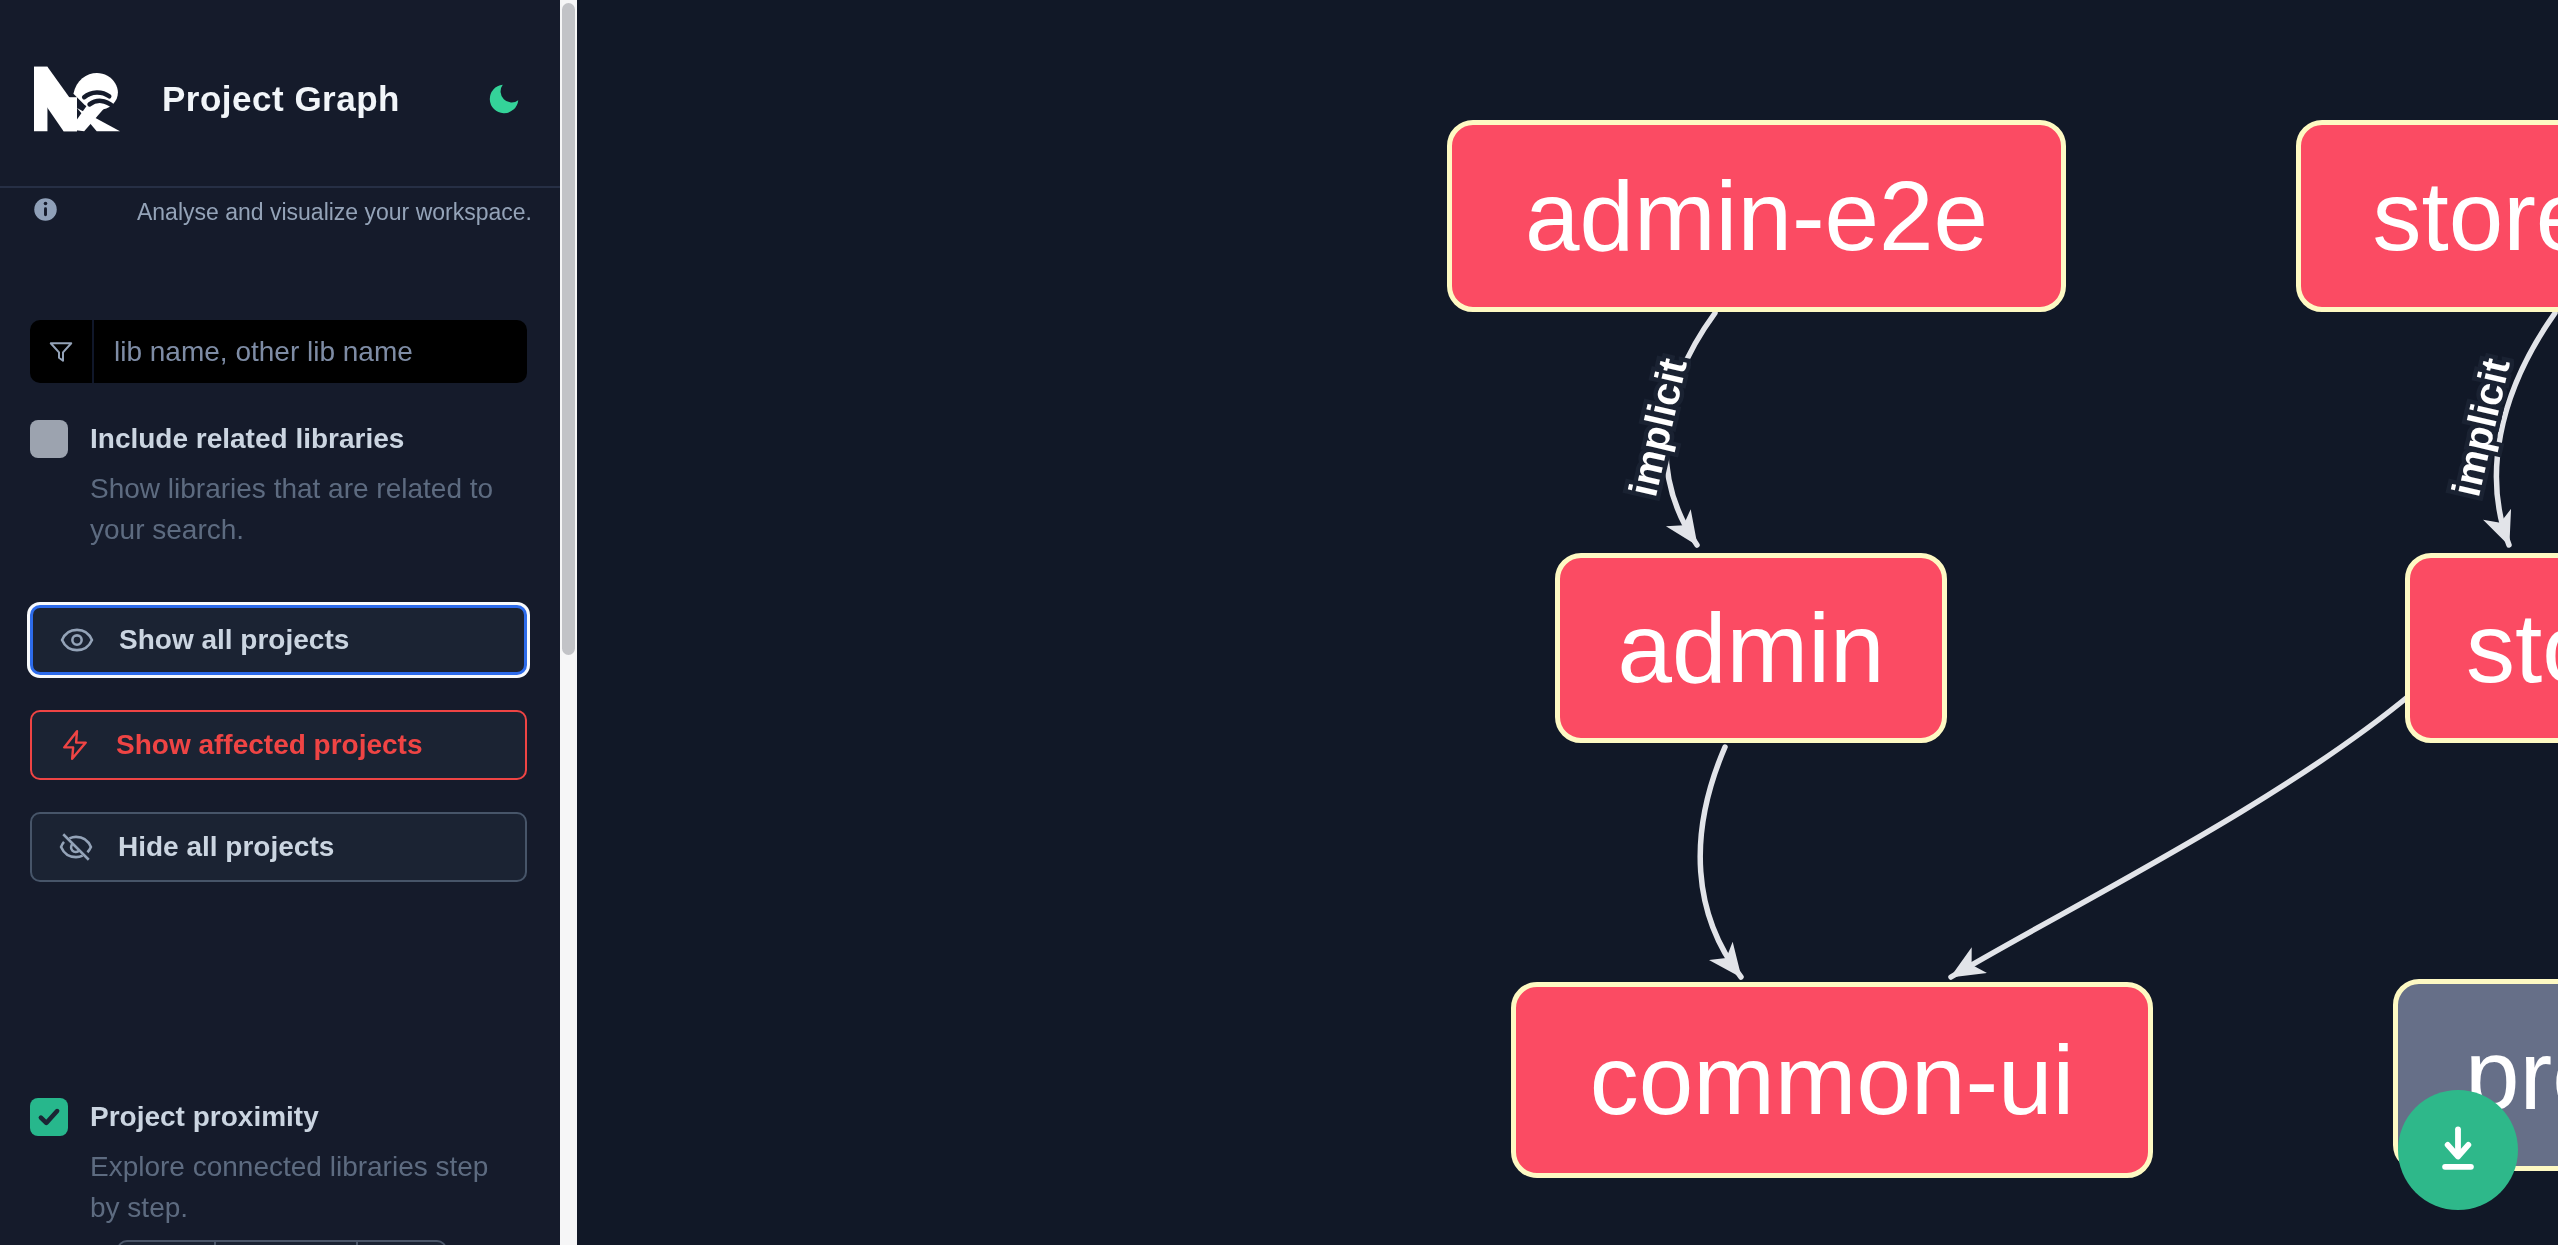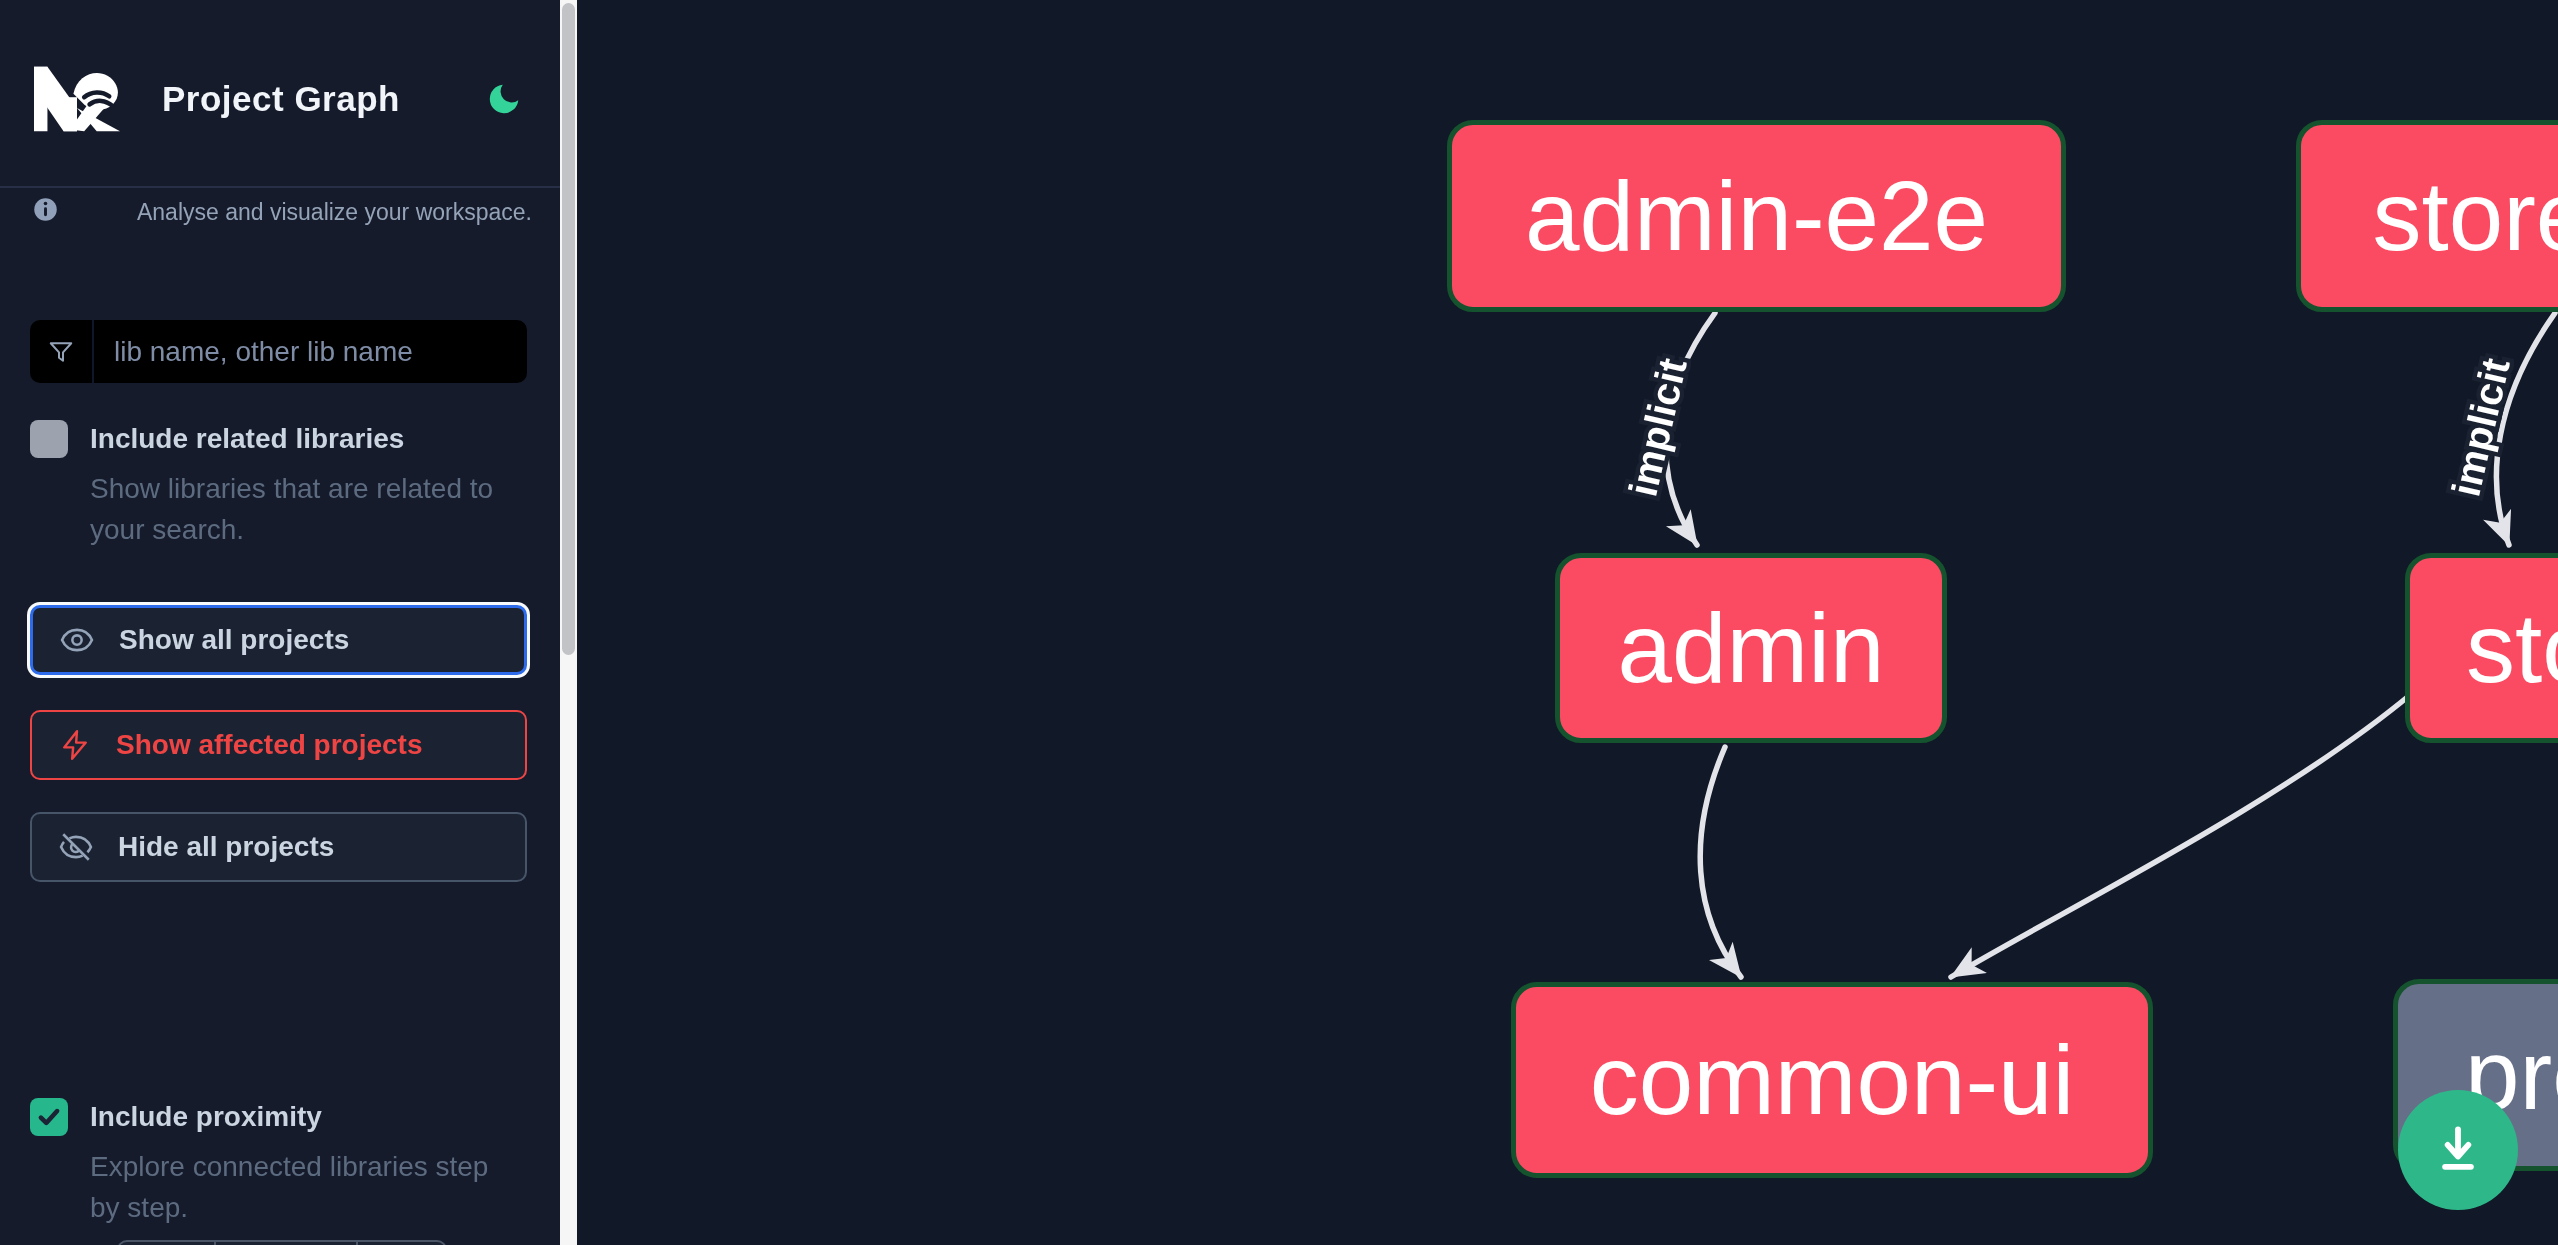--- a/index.html
+++ b/index.html
@@ -49,21 +49,21 @@
   .stepper .div1{left:95px;}.stepper .div2{left:237px;}
 
   
   .scrollbar{position:absolute;left:560px;top:0;width:17px;height:1245px;background:#f6f6f7;}
   .scroll-thumb{position:absolute;left:2px;top:3px;width:13px;height:652px;background:#c2c3c7;border-radius:7px;}
 
   
   .graph{position:absolute;left:577px;top:0;right:0;bottom:0;}
   .edges{position:absolute;left:0;top:0;}
   .node{position:absolute;display:flex;align-items:center;justify-content:center;
-    box-sizing:border-box;border:5px solid #14532d;border-radius:26px;
+    box-sizing:border-box;border:5px solid #fef9c3;border-radius:26px;
     color:#ffffff;font-size:98px;font-weight:400;letter-spacing:0;cursor:pointer;}
   .node.affected{background:#fb4b63;}
   .node.plain{background:#666f88;}
   .n-admin-e2e{left:870px;top:120px;width:619px;height:192px;}
   .n-store-e2e{left:1719px;top:120px;width:567px;height:192px;}
   .n-admin{left:978px;top:553px;width:392px;height:190px;}
   .n-store{left:1828px;top:553px;width:340px;height:190px;}
   .n-common-ui{left:934px;top:982px;width:642px;height:196px;}
   .n-products{left:1816px;top:979px;width:520px;height:192px;}
 
@@ -183,21 +183,21 @@
     </button>
 
 
     <div class="check-row" style="top:1098px;">
       <div class="check-line">
         <span class="checkbox green">
           <svg width="26" height="26" viewBox="0 0 24 24" fill="none" stroke="#1b2434" stroke-width="4.2" stroke-linecap="round" stroke-linejoin="round">
             <polyline points="4.5 12.5 9.5 17.5 19.5 6.5"></polyline>
           </svg>
         </span>
-        <span class="check-label">Include proximity</span>
+        <span class="check-label">Project proximity</span>
       </div>
       <div class="check-desc">Explore connected libraries step
 by step.</div>
     </div>
 
     <div class="stepper">
       <span class="div1"></span>
       <span class="div2"></span>
     </div>
   </div>

